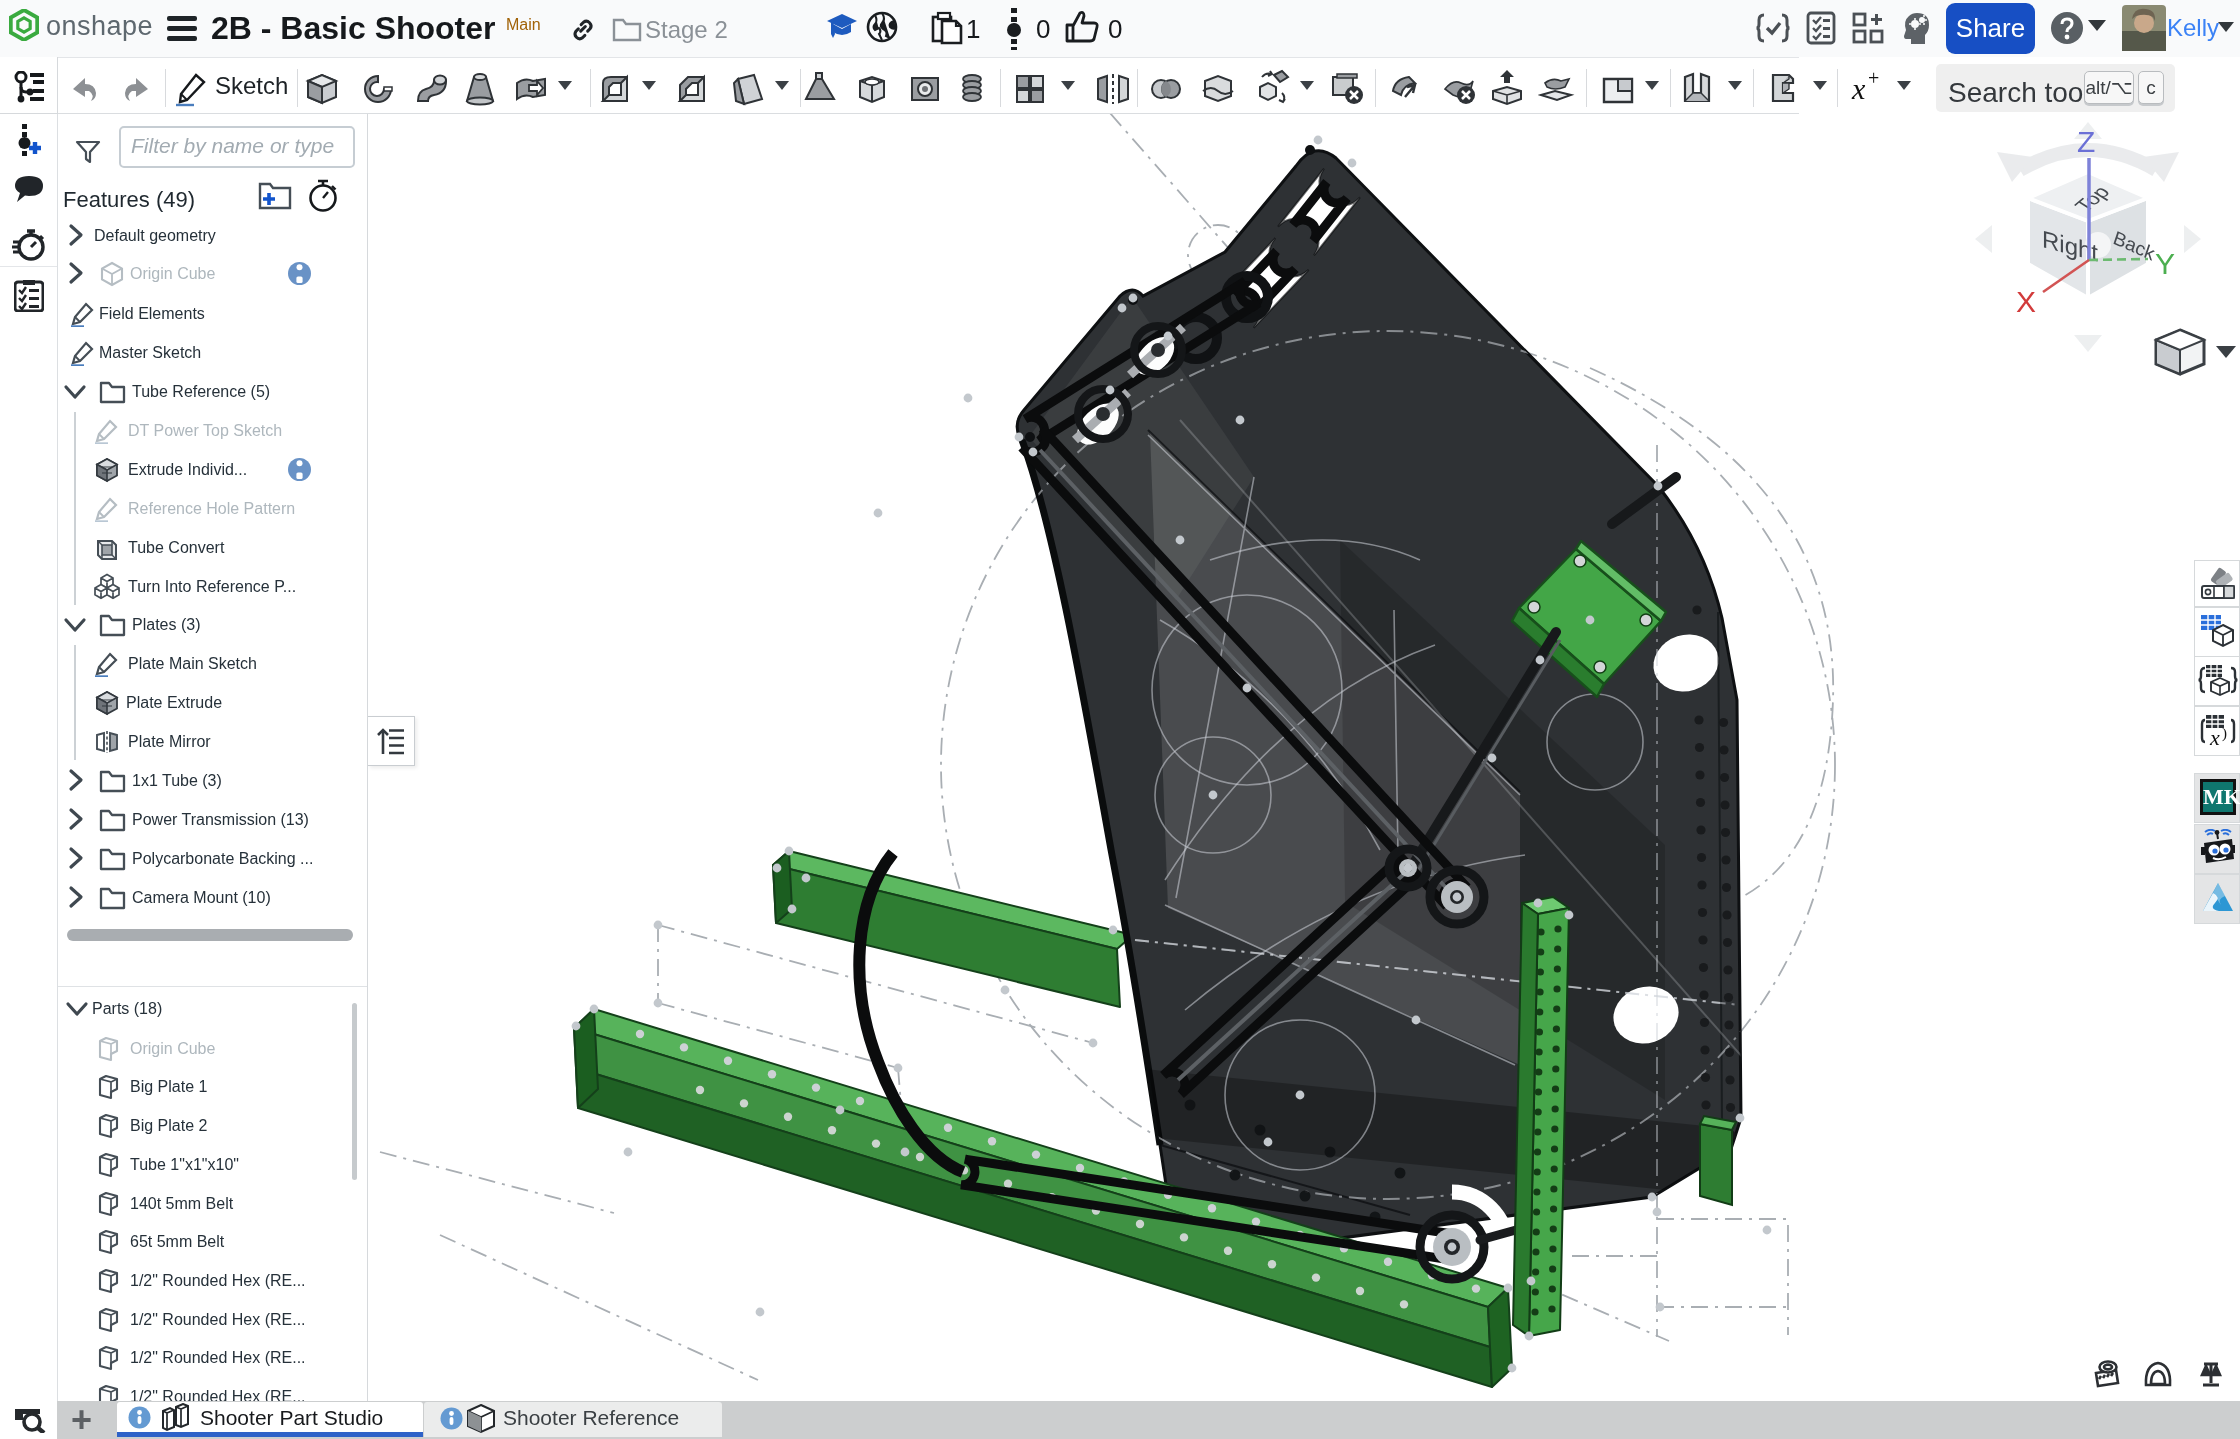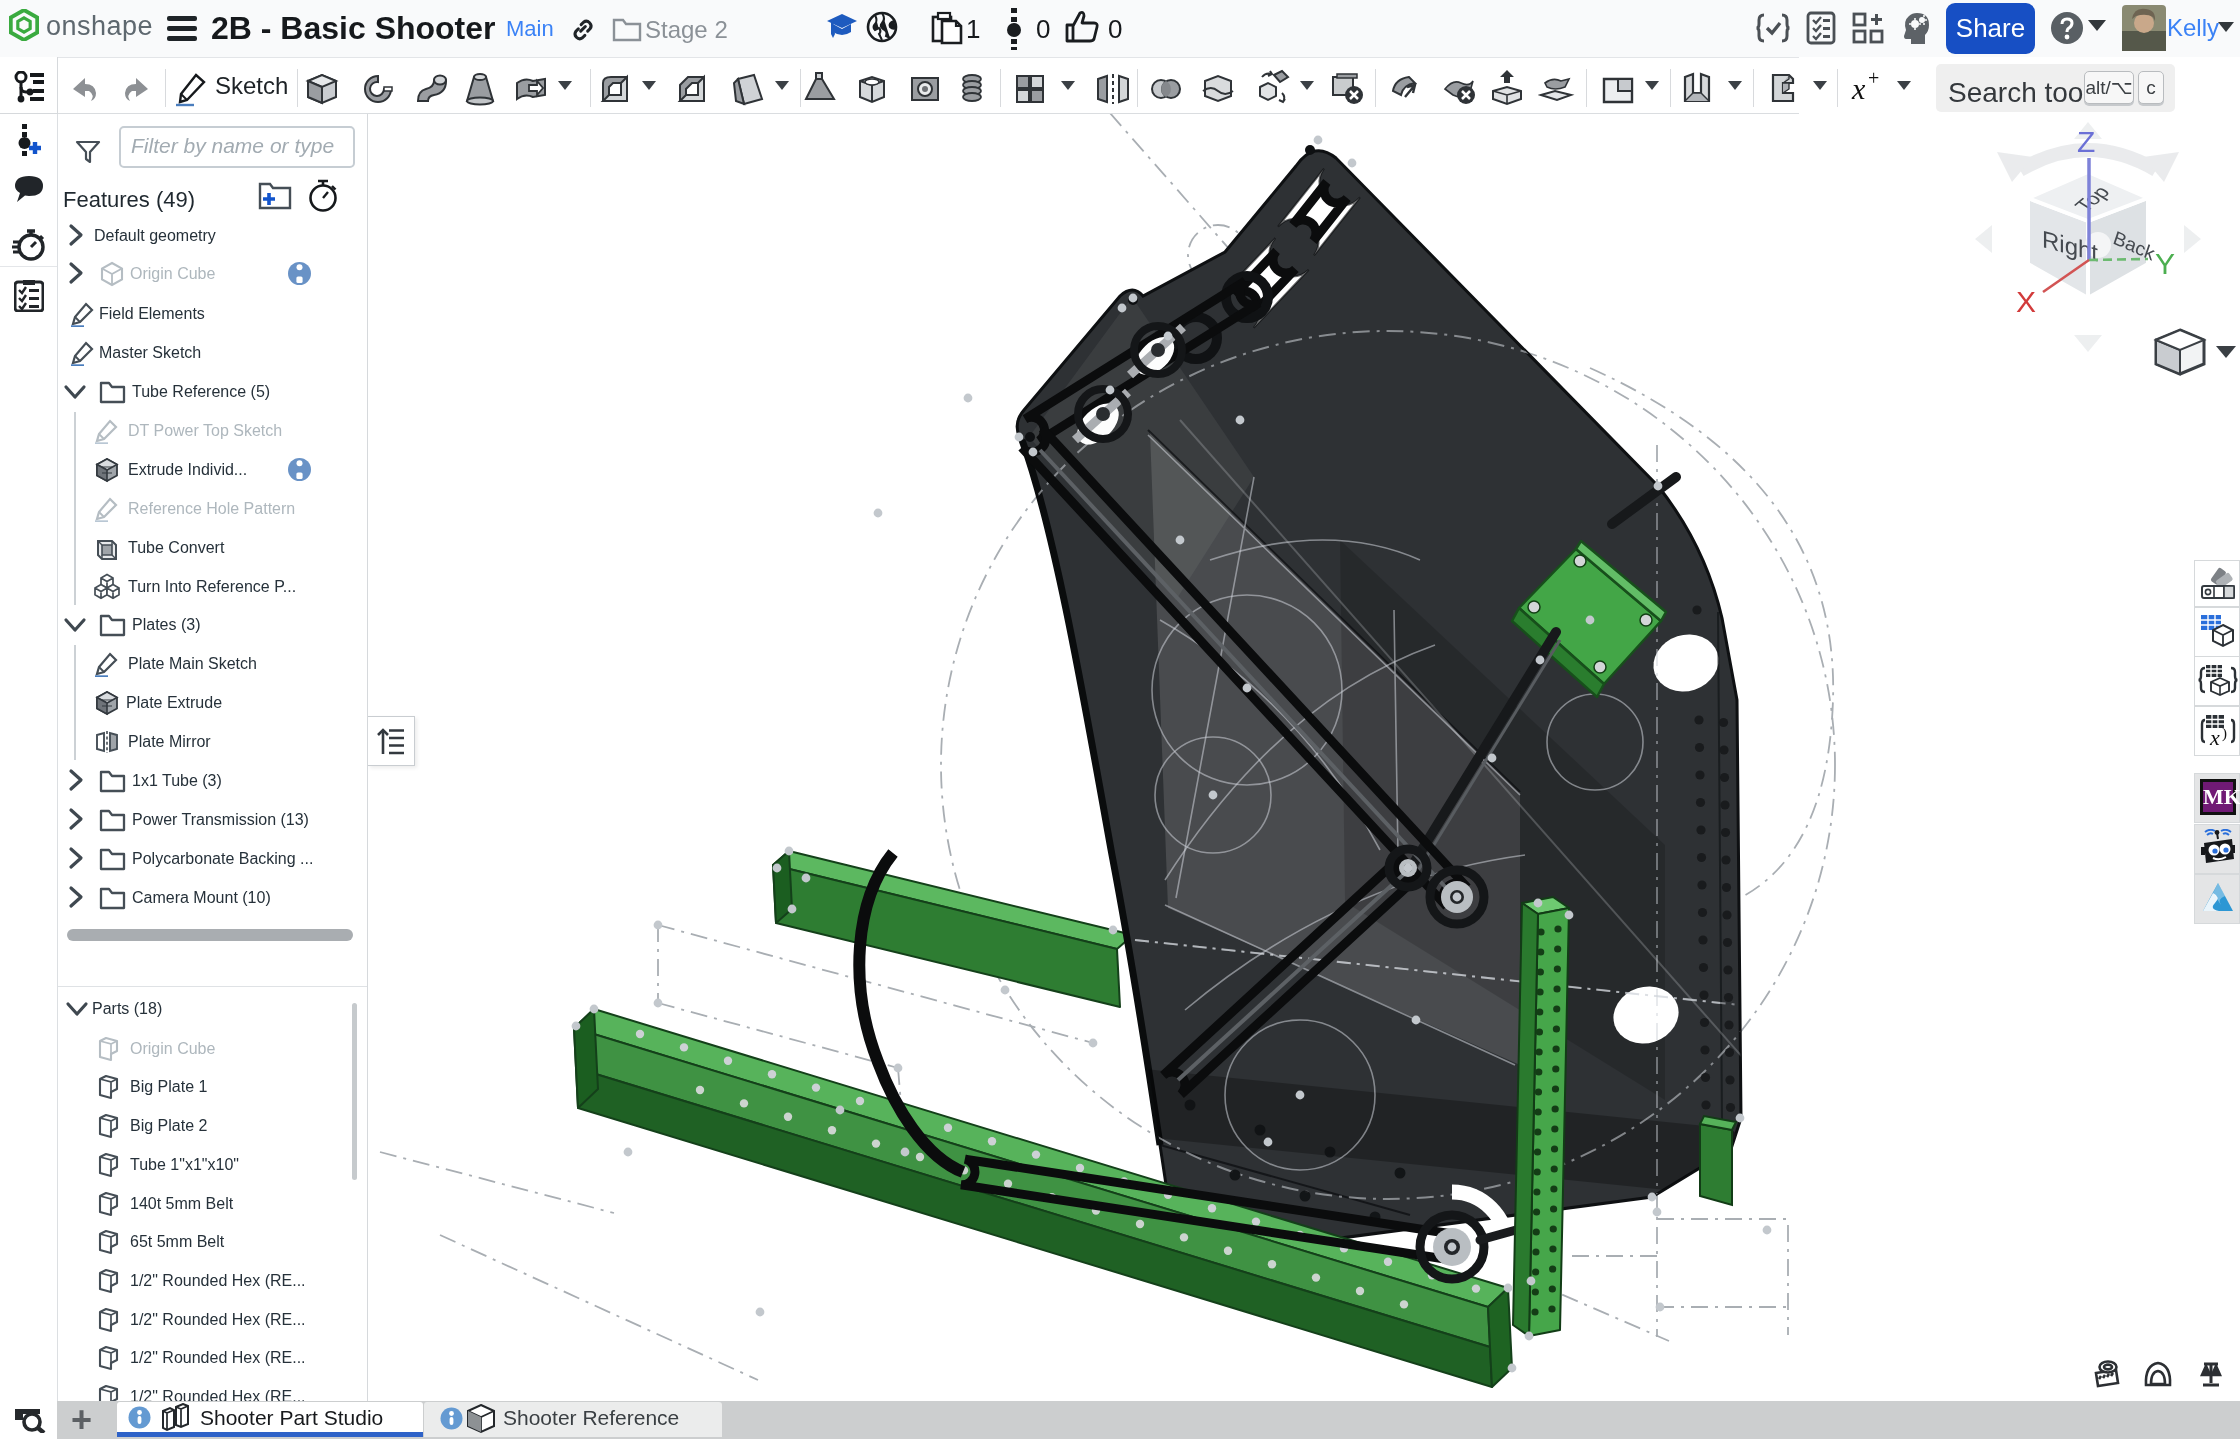--- a/index.html
+++ b/index.html
@@ -21,21 +21,21 @@
 <path d="M17 1 L32 9.5 L32 26.5 L17 35 L2 26.5 L2 9.5 Z" fill="none" stroke="#3aaa3f" stroke-width="4.4"></path>
 <path d="M17 10 L24 14 L24 22 L17 26 L10 22 L10 14 Z" fill="none" stroke="#3aaa3f" stroke-width="3.6"></path>
 </svg>
     <div class="abs" style="left:46px;top:11px;font-size:27px;color:#5e686f;letter-spacing:0.5px">onshape</div>
     <svg class="abs" style="left:167px;top:16px" width="30" height="26" viewBox="0 0 30 26">
 <rect x="0" y="0" width="30" height="5" rx="2" fill="#1f2428"></rect>
       <rect x="0" y="10" width="30" height="5" rx="2" fill="#1f2428"></rect>
       <rect x="0" y="20" width="30" height="5" rx="2" fill="#1f2428"></rect>
     </svg>
     <div class="abs" style="left:211px;top:10px;font-size:32px;font-weight:bold;color:#16191c">2B - Basic Shooter</div>
-    <div class="abs" style="left:506px;top:16px;font-size:22px;color:#3b82f6">Main</div>
+    <div class="abs" style="left:506px;top:16px;font-size:16px;color:#a16207">Main</div>
     <svg class="abs" style="left:569px;top:16px" width="28" height="28" viewBox="0 0 24 24">
 <path d="M10 13 L14 9 M8 11 L6 13 a4 4 0 0 0 5.6 5.6 l2-2 M16 13 l2-2 A4 4 0 0 0 12.4 5.4 l-2 2" fill="none" stroke="#202428" stroke-width="2.6" stroke-linecap="round"></path>
     </svg>
     <svg class="abs" style="left:612px;top:16px" width="30" height="26" viewBox="0 0 30 26">
 <path d="M2 4 L11 4 L14 8 L28 8 L28 24 L2 24 Z" fill="none" stroke="#8b9197" stroke-width="2.4"></path>
     </svg>
     <div class="abs" style="left:645px;top:16px;font-size:24px;color:#8b9197">Stage 2</div>
     <svg class="abs" style="left:826px;top:12px" width="32" height="30" viewBox="0 0 32 30">
 <path d="M16 2 L31 9 L16 16 L1 9 Z" fill="#1e5bbf"></path>
       <path d="M7 12 L7 20 Q16 26 25 20 L25 12 L16 17 Z" fill="#1e5bbf"></path>
@@ -927,21 +927,21 @@
     <svg width="40" height="38" viewBox="0 0 40 38" style="position:absolute;left:3px;top:5px">
 <path d="M7 8 Q4 8 4 12 L4 26 Q4 30 7 30" fill="none" stroke="#2b3035" stroke-width="2.4"></path>
 <path d="M33 8 Q36 8 36 12 L36 26 Q36 30 33 30" fill="none" stroke="#2b3035" stroke-width="2.4"></path>
 <rect x="8" y="3" width="18" height="13" fill="#2b3035"></rect>
       <path d="M8 7.5 L26 7.5 M8 12 L26 12 M14 3 L14 16 M20 3 L20 16" stroke="#fff" stroke-width="1.3"></path>
 <text x="12" y="33" font-family="Liberation Serif,serif" font-style="italic" font-size="22" fill="#111">x</text>
 <text x="24" y="26" font-family="Liberation Serif,serif" font-size="15" fill="#111">)</text>
     </svg>
   </div>
 <div class="abs" style="left:2194px;top:773px;width:46px;height:50px;background:#e4e5e6;border:1px solid #d6d9db">
-    <div style="position:absolute;left:5px;top:5px;width:36px;height:36px;background:#701a75;border:3px solid #111;color:#fff;font-weight:bold;font-size:22px;text-align:center;line-height:30px;font-family:'Liberation Serif',serif">MK</div>
+    <div style="position:absolute;left:5px;top:5px;width:36px;height:36px;background:#0f766e;border:3px solid #111;color:#fff;font-weight:bold;font-size:22px;text-align:center;line-height:30px;font-family:'Liberation Serif',serif">MK</div>
   </div>
 <div class="abs" style="left:2194px;top:824px;width:46px;height:50px;background:#e4e5e6;border:1px solid #d6d9db">
     <svg width="38" height="38" viewBox="0 0 38 38" style="position:absolute;left:4px;top:4px">
 <path d="M5 14 L33 10 L35 30 L7 34 Z" fill="#17191c"></path>
 <circle cx="15" cy="21" r="5.5" fill="#fff"></circle>
       <circle cx="26" cy="20" r="5.5" fill="#fff"></circle>
 <circle cx="16" cy="22" r="2.6" fill="#2a6fdb"></circle>
       <circle cx="27" cy="21" r="2.6" fill="#2a6fdb"></circle>
 <path d="M14 29 Q20 32 27 28" fill="none" stroke="#fff" stroke-width="2"></path>
 <path d="M19 10 L18 4" stroke="#17191c" stroke-width="2"></path>

